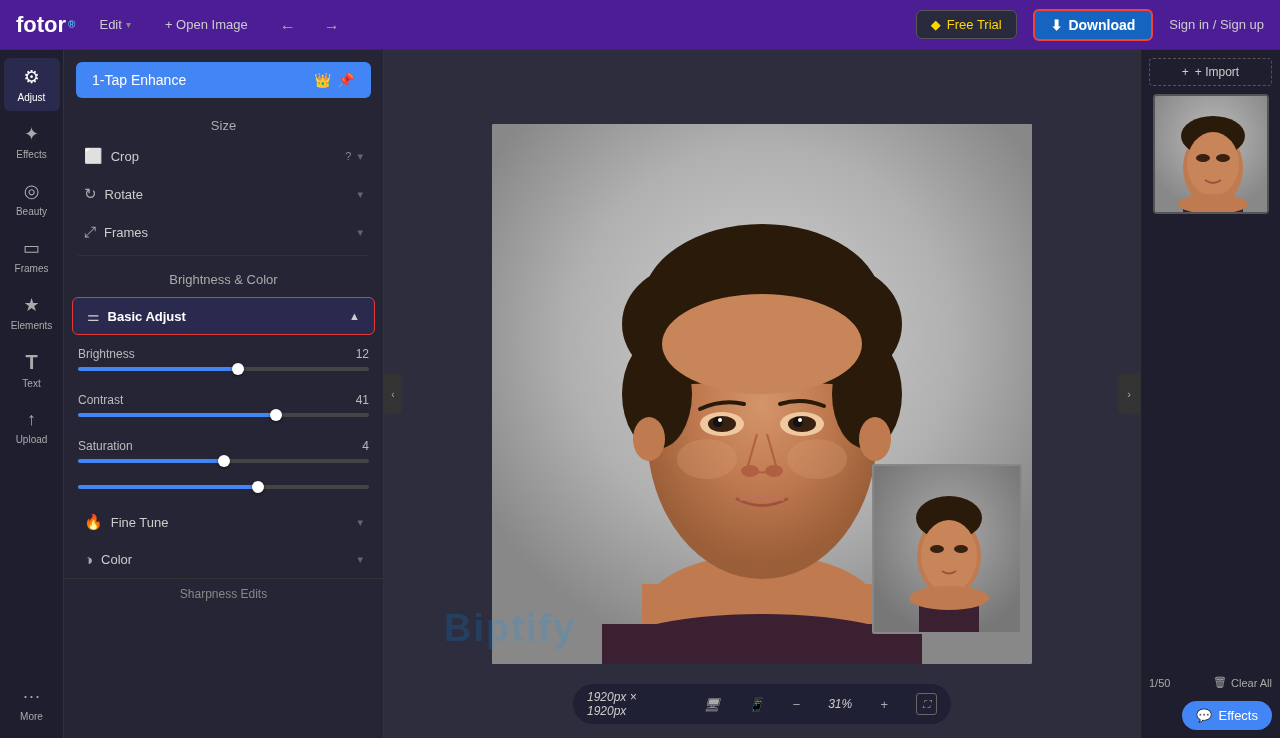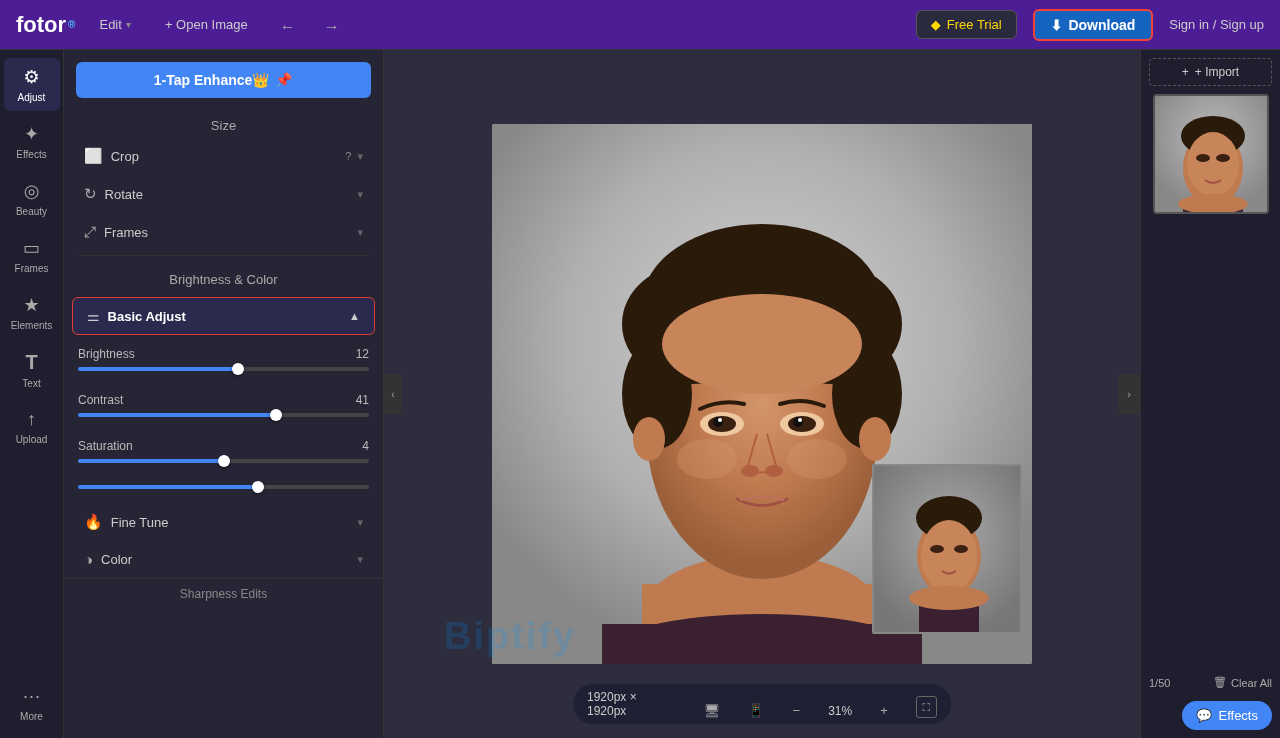--- a/index.html
+++ b/index.html
@@ -132,24 +132,24 @@
     .panel::-webkit-scrollbar { width: 4px; }
     .panel::-webkit-scrollbar-thumb { background: #444; border-radius: 2px; }
 
     .one-tap-btn {
       margin: 12px;
       background: #4285f4;
       border-radius: 6px;
       padding: 10px 16px;
       display: flex;
       align-items: center;
-      justify-content: center;
+      justify-content: space-between;
       cursor: pointer;
       font-size: 14px;
-      font-weight: bold;
+      font-weight: normal;
       color: #fff;
     }
     .one-tap-icons { display: flex; gap: 6px; }
 
     .section-title {
       text-align: center;
       font-size: 13px;
       color: #aaa;
       padding: 8px 0 4px;
     }
@@ -302,25 +302,26 @@
       border-radius: 2px;
       overflow: hidden;
     }
 
     .canvas-toolbar {
       position: absolute;
       bottom: 14px;
       left: 50%;
       transform: translateX(-50%);
       display: flex;
-      align-items: flex-end;
+      align-items: center;
       gap: 28px;
       background: rgba(30,30,50,0.85);
       padding: 6px 14px;
       border-radius: 20px;
+      font-style: italic;
     }
     .canvas-toolbar-text { font-size: 12px; color: #ccc; }
     .canvas-toolbar-icon { font-size: 13px; color: #aaa; cursor: pointer; }
     .canvas-toolbar-zoom { font-size: 12px; color: #ccc; }
     .canvas-expand-btn {
       width: 22px; height: 22px;
       border: 1px solid #666;
       border-radius: 3px;
       display: flex; align-items: center; justify-content: center;
       font-size: 11px; color: #aaa; cursor: pointer;
@@ -387,21 +388,21 @@
       font-size: 13px;
       color: #fff;
       cursor: pointer;
       margin-top: 8px;
       align-self: flex-end;
     }
 
     
     .watermark {
       position: absolute;
-      bottom: 80px;
+      bottom: 88px;
       left: 60px;
       font-size: 38px;
       font-weight: bold;
       color: rgba(0,150,255,0.18);
       pointer-events: none;
       letter-spacing: 2px;
     }
 
     .canvas-right-arrow {
       position: absolute;

